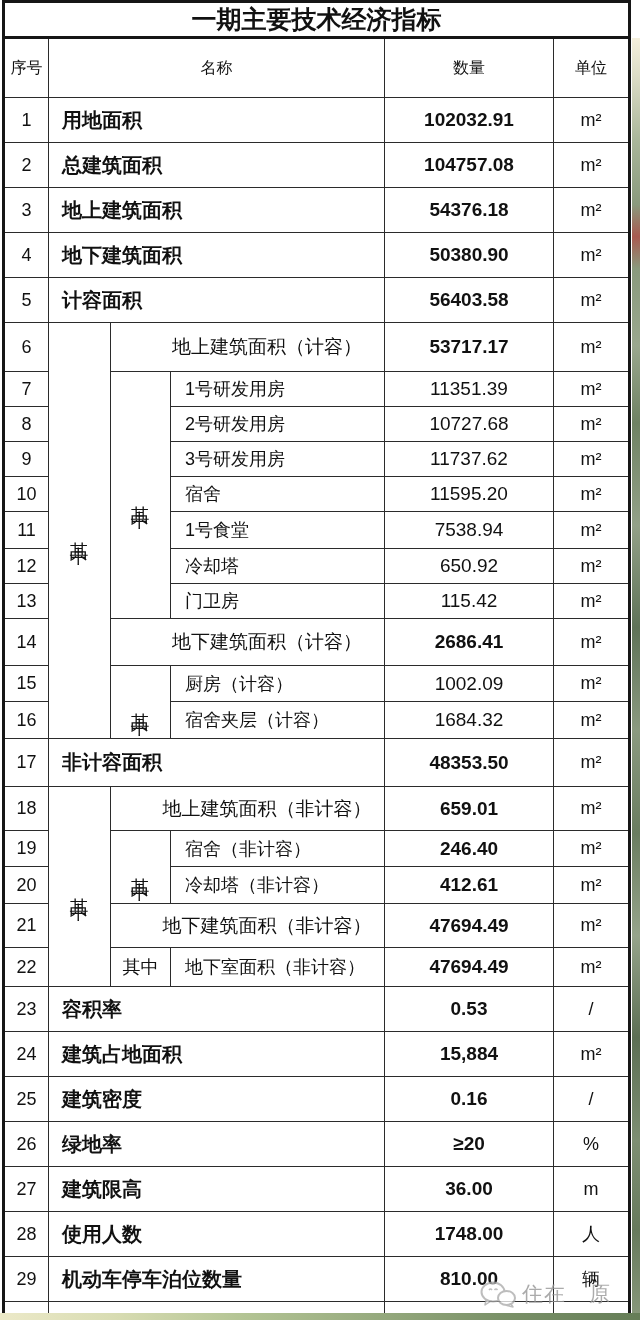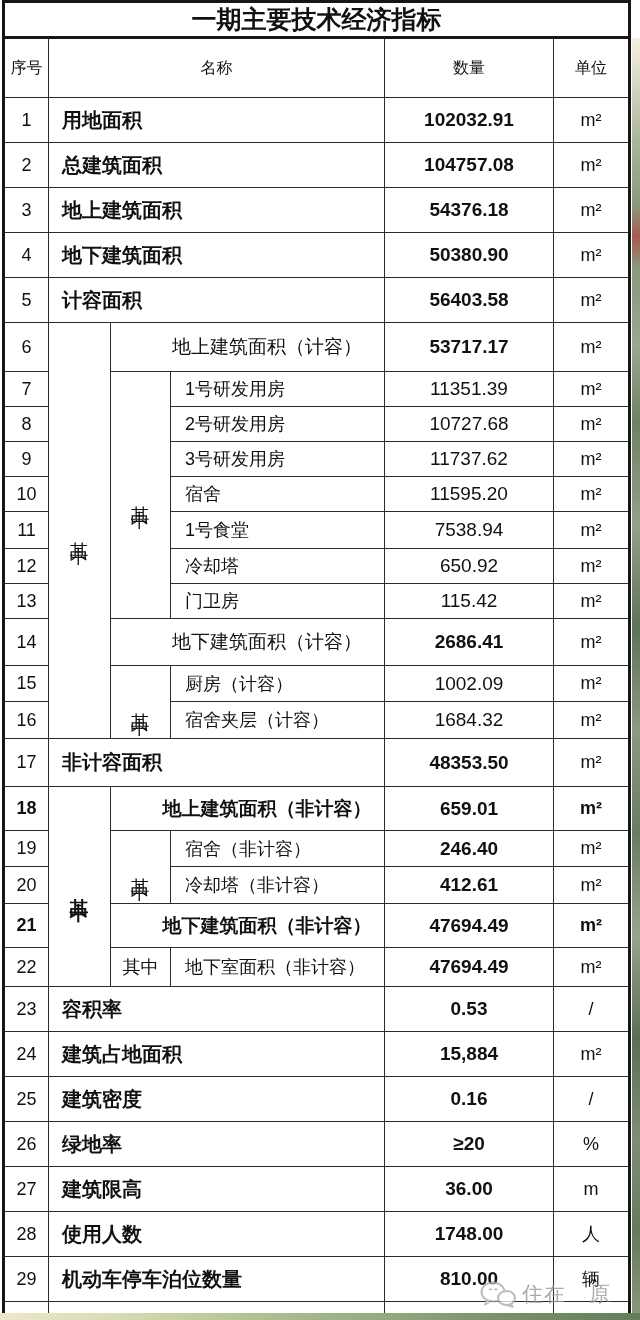--- a/index.html
+++ b/index.html
@@ -46,21 +46,21 @@
   td.qz-v span{
     writing-mode:vertical-rl;text-orientation:upright;
     display:inline-block;font-size:19px;letter-spacing:5px;line-height:1;
   }
   td.qz-h{text-align:center;font-size:18px;}
 
   tr.rh44 td{height:44px;}
   tr.rh48 td{height:48px;}
   tr.rh46 td{height:46px;}
   tr.rh47 td{height:47px;}
-  tr.rh43 td{height:43px;font-weight:bold;}
+  tr.rh43 td{height:43px;}
   tr.rh38 td{height:38px;}
   tr.rh34 td{height:34px;}
   tr.rh35 td{height:35px;}
   tr.rh36 td{height:36px;}
 
   .edge-right{
     position:absolute;left:632px;top:38px;width:8px;height:1282px;
     background:linear-gradient(180deg,
       #f5f0dd 0%,#dcdcc6 3%,#a9b69a 8%,#8a9a7d 13%,
       #a85a50 15.5%,#8a9a7d 18%,#9aa88e 24%,#6f8263 30%,

